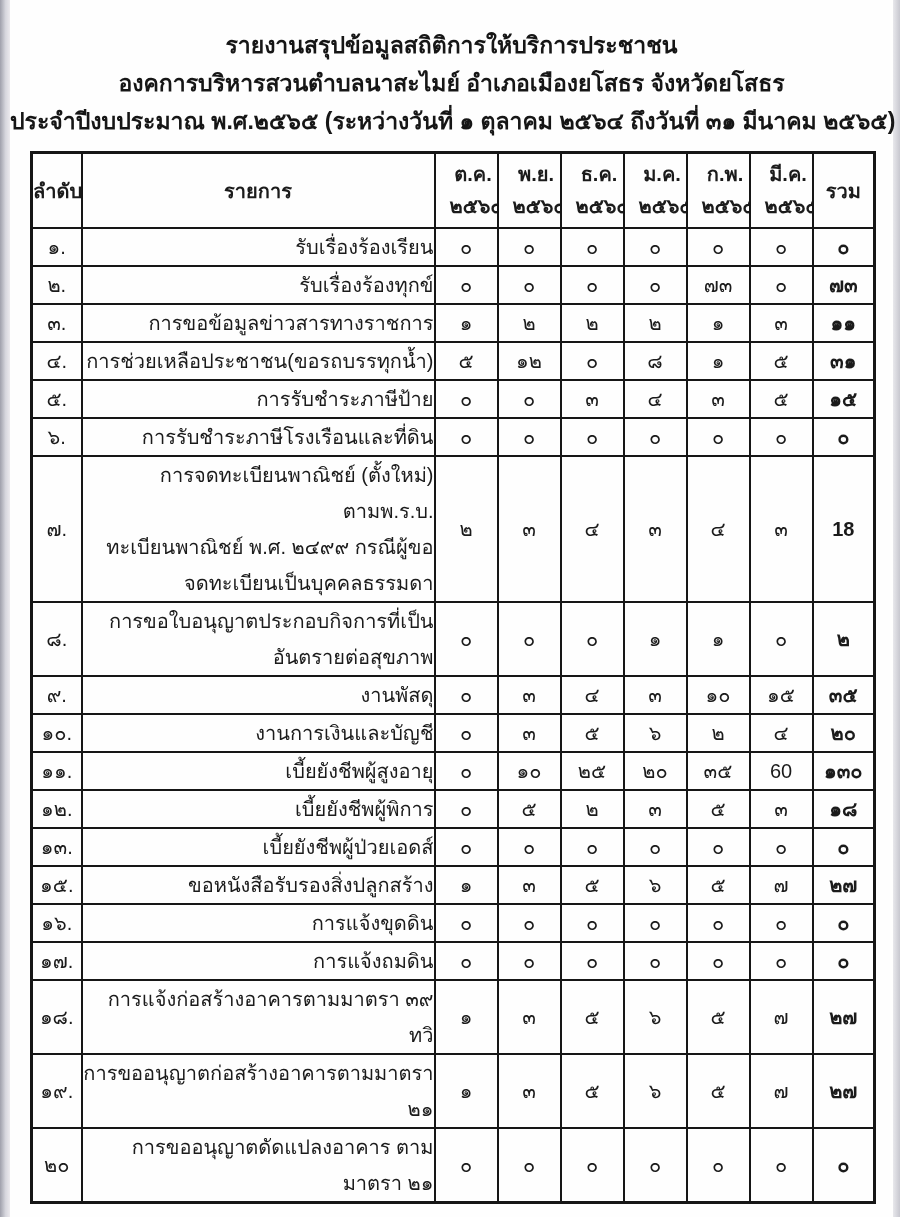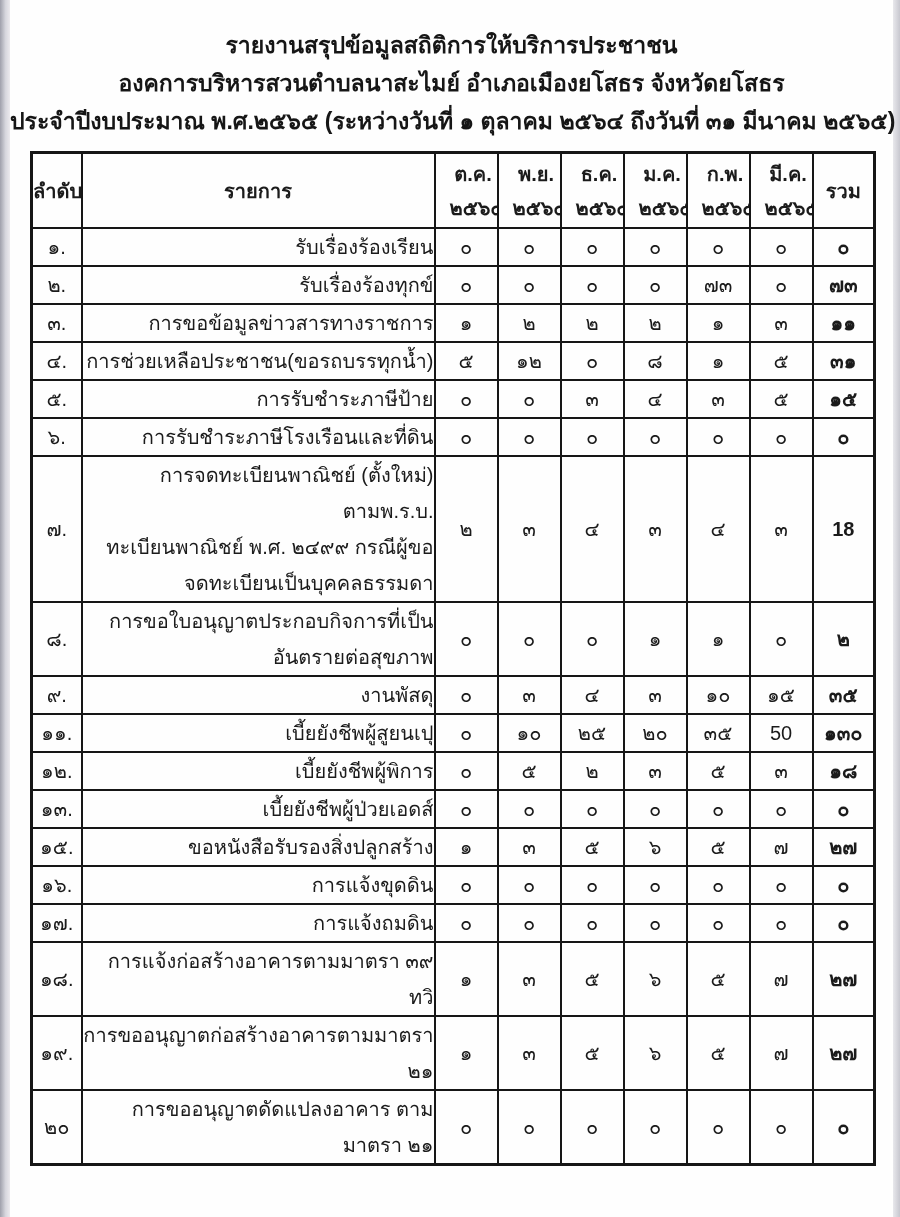--- a/index.html
+++ b/index.html
@@ -52,21 +52,21 @@
     font-size: 20px;
     color: #1b1b1b;
     vertical-align: middle;
     padding: 0;
     overflow: hidden;
   }
   thead th { font-weight: bold; height: 73px; }
   th.h-no { line-height: 32px; }
   th.h-no .stack { display: flex; flex-direction: row; }
   th.h-month .m-wrap {
-    display: flex; flex-direction: column; justify-content: space-between;
+    display: flex; flex-direction: column; 
     height: 66px; padding: 2px 0 2px 0; margin-left: 14px;
   }
   td.c-no   { text-align: center; }
   td.c-item { text-align: right; padding: 0 4px 0 6px; white-space: pre-line; line-height: 36px; }
   td.c-val  { text-align: center; }
   td.c-total{ text-align: center; font-weight: bold; }
   tbody tr td { height: 36px; }
 </style>
 </head>
 <body>
@@ -241,28 +241,39 @@
             <td class="c-item">งานพัสดุ</td>
             <td class="c-val">๐</td>
             <td class="c-val">๓</td>
             <td class="c-val">๔</td>
             <td class="c-val">๓</td>
             <td class="c-val">๑๐</td>
             <td class="c-val">๑๕</td>
             <td class="c-total">๓๕</td>
           </tr>
           <tr>
+            <td class="c-no">๑๐.</td>
+            <td class="c-item">งานการเงินและบัญชี</td>
+            <td class="c-val">๐</td>
+            <td class="c-val">๓</td>
+            <td class="c-val">๕</td>
+            <td class="c-val">๖</td>
+            <td class="c-val">๒</td>
+            <td class="c-val">๔</td>
+            <td class="c-total">๒๐</td>
+          </tr>
+          <tr>
             <td class="c-no">๑๑.</td>
-            <td class="c-item">เบี้ยยังชีพผู้สูยนเปุ</td>
+            <td class="c-item">เบี้ยยังชีพผู้สูงอายุ</td>
             <td class="c-val">๐</td>
             <td class="c-val">๑๐</td>
             <td class="c-val">๒๕</td>
             <td class="c-val">๒๐</td>
             <td class="c-val">๓๕</td>
-            <td class="c-val">50</td>
+            <td class="c-val">60</td>
             <td class="c-total">๑๓๐</td>
           </tr>
           <tr>
             <td class="c-no">๑๒.</td>
             <td class="c-item">เบี้ยยังชีพผู้พิการ</td>
             <td class="c-val">๐</td>
             <td class="c-val">๕</td>
             <td class="c-val">๒</td>
             <td class="c-val">๓</td>
             <td class="c-val">๕</td>

